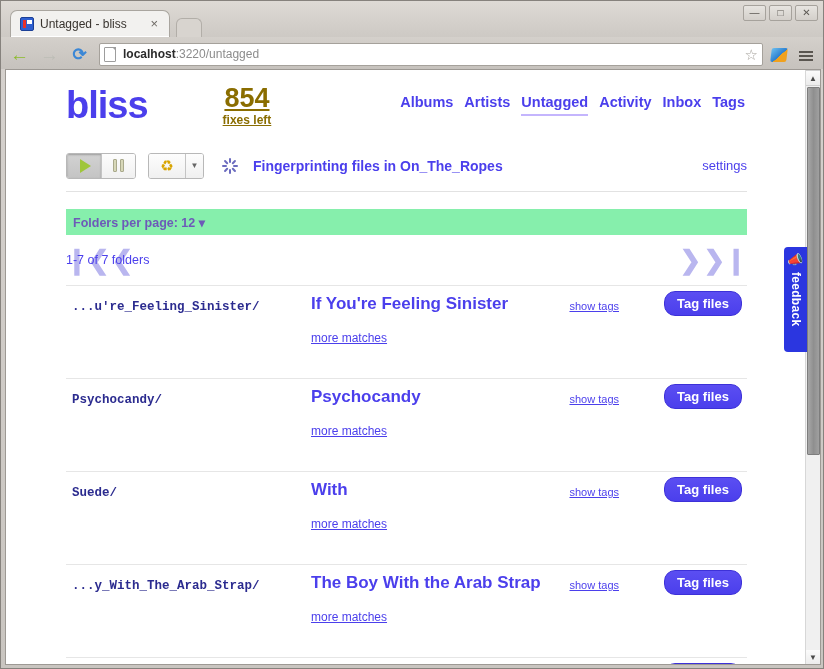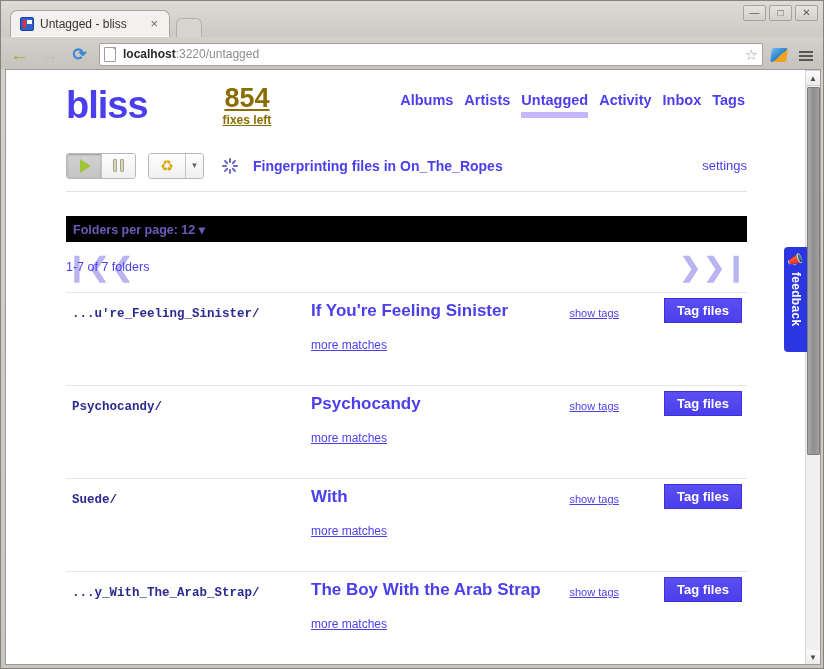--- a/index.html
+++ b/index.html
@@ -311,21 +311,21 @@
     padding-right: 2px;
   }
   .navlink {
     font-size: 14.5px;
     font-weight: bold;
     color: #4b3fec;
     white-space: nowrap;
     padding-bottom: 4px;
   }
   .navlink.active {
-    border-bottom: 6px solid #c4b5fd;
+    border-bottom: 2px solid #c4b5fd;
   }
 
   
   .toolrow {
     height: 52px;
     display: flex;
     align-items: center;
     border-bottom: 1px solid #e2e2e2;
     padding-bottom: 0;
   }
@@ -418,22 +418,22 @@
   }
   .settings-link {
     margin-left: auto;
     font-size: 13px;
     color: #4b3fec;
   }
 
   
   .perpage-bar {
     height: 26px;
-    margin-top: 24px;
-    background: #000000;
+    margin-top: 17px;
+    background: #86efac;
     display: flex;
     align-items: center;
     padding-left: 7px;
   }
   .perpage-text {
     font-size: 12.5px;
     font-weight: bold;
     color: #6d5ab8;
   }
 
@@ -501,21 +501,21 @@
     font-size: 11px;
     color: #4b3fec;
     text-decoration: underline;
   }
   .row-tagbtn {
     position: absolute;
     right: 5px; top: 5px;
     width: 78px; height: 25px;
     background: linear-gradient(#5b4ef2, #4b3fec);
     border: 1px solid #3d31d8;
-    border-radius: 0;
+    border-radius: 11px;
     color: #ffffff;
     font-size: 13px;
     font-weight: bold;
     display: flex;
     align-items: center;
     justify-content: center;
   }
 
   
   .feedback-tab {

